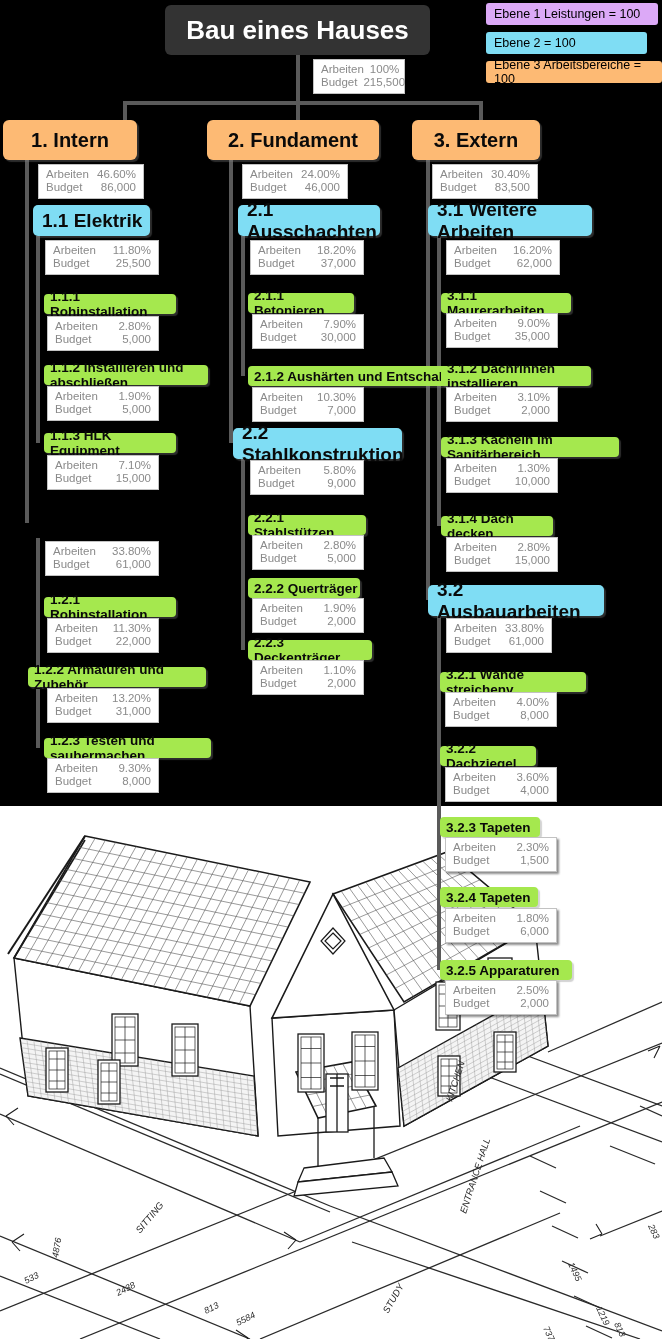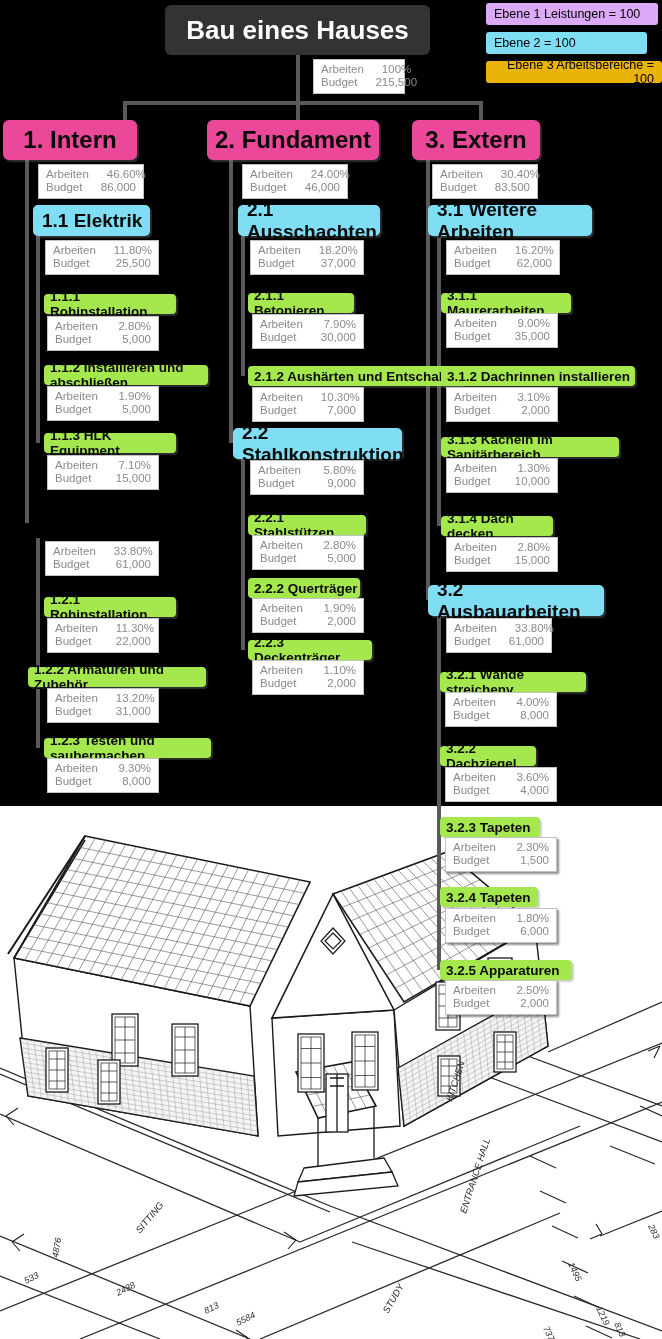--- a/index.html
+++ b/index.html
@@ -2,30 +2,30 @@
 <html><head>
 <meta charset="utf-8">
 <style>
   html,body{margin:0;padding:0;background:#000;}
   #stage{position:relative;width:662px;height:1339px;background:#000;overflow:hidden;
          font-family:"Liberation Sans","DejaVu Sans",sans-serif;}
   .root-title{position:absolute;background:#333;color:#fff;font-size:26px;font-weight:bold;
       border-radius:6px;display:flex;align-items:center;justify-content:center;z-index:4;}
   .node{position:absolute;box-sizing:border-box;color:#0a0a0a;font-weight:bold;z-index:4;
       display:flex;align-items:center;box-shadow:2px 2px 1px rgba(128,128,128,0.35);}
-  .lvl1{background:#ec4899;border-radius:6px;font-size:24px;height:40px;justify-content:center;}
+  .lvl1{background:#fdba74;border-radius:6px;font-size:20px;height:40px;justify-content:center;}
   .lvl2{background:#7FDDF4;border-radius:5px;font-size:19px;height:31px;padding-left:9px;}
   .lvl3{background:#A5E84E;border-radius:4px;font-size:13.5px;height:20px;padding-left:6px;}
   .stats{position:absolute;background:#fff;border:1px solid #c2c2c2;box-shadow:2px 2px 2px rgba(0,0,0,0.45);
       font-size:11.5px;color:#8a8a8a;padding:3px 7px 4px 7px;box-sizing:border-box;z-index:4;}
-  .srow{display:flex;justify-content:space-between;line-height:13px;gap:18px;}
+  .srow{display:flex;justify-content:space-between;line-height:13px;gap:6px;}
   .line{position:absolute;background:#5a5a5a;z-index:2;}
   .legend-item{position:absolute;height:22px;border-radius:3px;font-size:12.5px;color:#000;
       display:flex;align-items:center;padding:0 8px;box-sizing:border-box;z-index:4;}
-  .lg1{background:#DCA9F7;}.lg2{background:#7FDDF4;}.lg3{background:#eab308;text-align:right;}
+  .lg1{background:#DCA9F7;}.lg2{background:#7FDDF4;}.lg3{background:#fdba74;}
   #houseart{position:absolute;left:0;top:806px;width:662px;height:533px;z-index:1;background:#fff;}
 </style>
 </head>
 <body>
 
 <div id="stage">
 
   <svg id="houseart" viewBox="0 0 662 533" xmlns="http://www.w3.org/2000/svg">
     <rect x="0" y="0" width="662" height="533" fill="#ffffff"></rect>
 
@@ -630,21 +630,21 @@
     <div class="srow">
         <span>Arbeiten</span>
         <span>9.00%</span>
       </div>
     <div class="srow">
         <span>Budget</span>
         <span>35,000</span>
       </div>
   </div>
 
-  <div class="node lvl3" style="left:441px;top:366px;width:194px">
+  <div class="node lvl3" style="left:441px;top:366px;width:150px">
       <span>3.1.2 Dachrinnen installieren</span>
     </div>
   <div class="stats" style="left:446px;top:387px;width:112px">
     <div class="srow">
         <span>Arbeiten</span>
         <span>3.10%</span>
       </div>
     <div class="srow">
         <span>Budget</span>
         <span>2,000</span>

